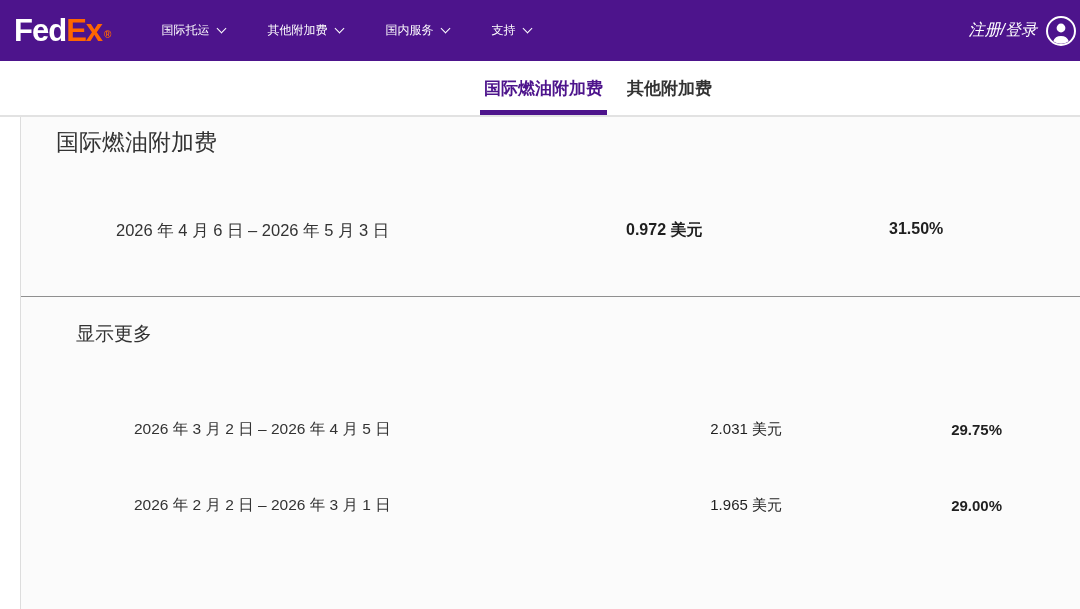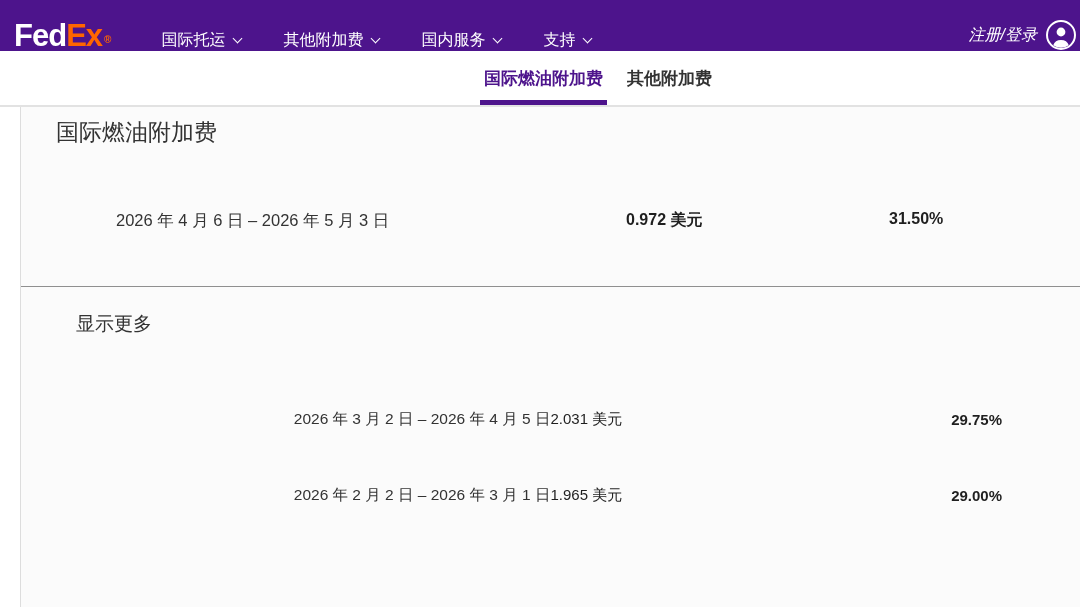--- a/index.html
+++ b/index.html
@@ -1,29 +1,29 @@
 <!DOCTYPE html>
 <html><head>
 <meta charset="utf-8">
 <style>
   * { margin:0; padding:0; box-sizing:border-box; }
   html,body { width:1080px; height:609px; overflow:hidden; background:#fff;
     font-family:"Liberation Sans","DejaVu Sans",sans-serif; }
 
   
-  .topbar { height:51px; background:#4D148C; display:flex; align-items:flex-end;
+  .topbar { height:61px; background:#4D148C; display:flex; align-items:center;
     padding-left:14px; }
   .logo { font-size:31px; font-weight:bold; letter-spacing:-1px; line-height:1;
     cursor:pointer; white-space:nowrap; }
   .logo .fed { color:#fff; }
   .logo .ex  { color:#FF6600; }
   .logo .reg { color:#FF6600; font-size:10px; font-weight:bold; vertical-align:3px;
     letter-spacing:0; margin-left:2px; }
   .nav { display:flex; margin-left:50px; column-gap:42px; }
-  .nav-item { color:#fff; font-size:16px; display:flex; align-items:center;
+  .nav-item { color:#fff; font-size:12px; display:flex; align-items:center;
     cursor:pointer; white-space:nowrap; }
   .chevron { display:inline-block; width:7px; height:7px;
     border-right:1.5px solid #fff; border-bottom:1.5px solid #fff;
     transform:rotate(45deg); margin-left:9px; margin-top:-5px; }
   .auth { margin-left:auto; display:flex; align-items:center; padding-right:3px;font-style:italic; }
   .auth-label { color:#fff; font-size:16px; cursor:pointer; white-space:nowrap; }
   .user-icon { margin-left:8px; cursor:pointer; display:flex; align-items:center; }
 
   
   .tabbar { height:56px; background:#fff; display:flex; justify-content:center;
@@ -53,21 +53,21 @@
   .history-row { display:grid; grid-template-columns:1fr 220px;
     margin-left:113px; margin-right:78px; font-size:15.5px; color:#333;
     align-items:center; }
   .history-row .date { justify-self:start; } 
   .history-row .cell-mid { text-align:right; font-weight:normal; color:#1f1f1f;
     font-size:15px; }
   .history-row .cell-end { text-align:right; font-weight:bold; color:#1f1f1f;
     font-size:15px; }
   .history-row.first { margin-top:72px; }
   .history-row.second { margin-top:55px; }
-  .history-row .lead { display:flex; justify-content:center;
+  .history-row .lead { display:flex; justify-content:space-between;
     align-items:center; }
 </style>
 </head>
 <body>
 
 <header class="topbar">
   <div class="logo">
     <span class="fed">Fed</span><span class="ex">Ex</span><span class="reg">®</span>
   </div>
 

